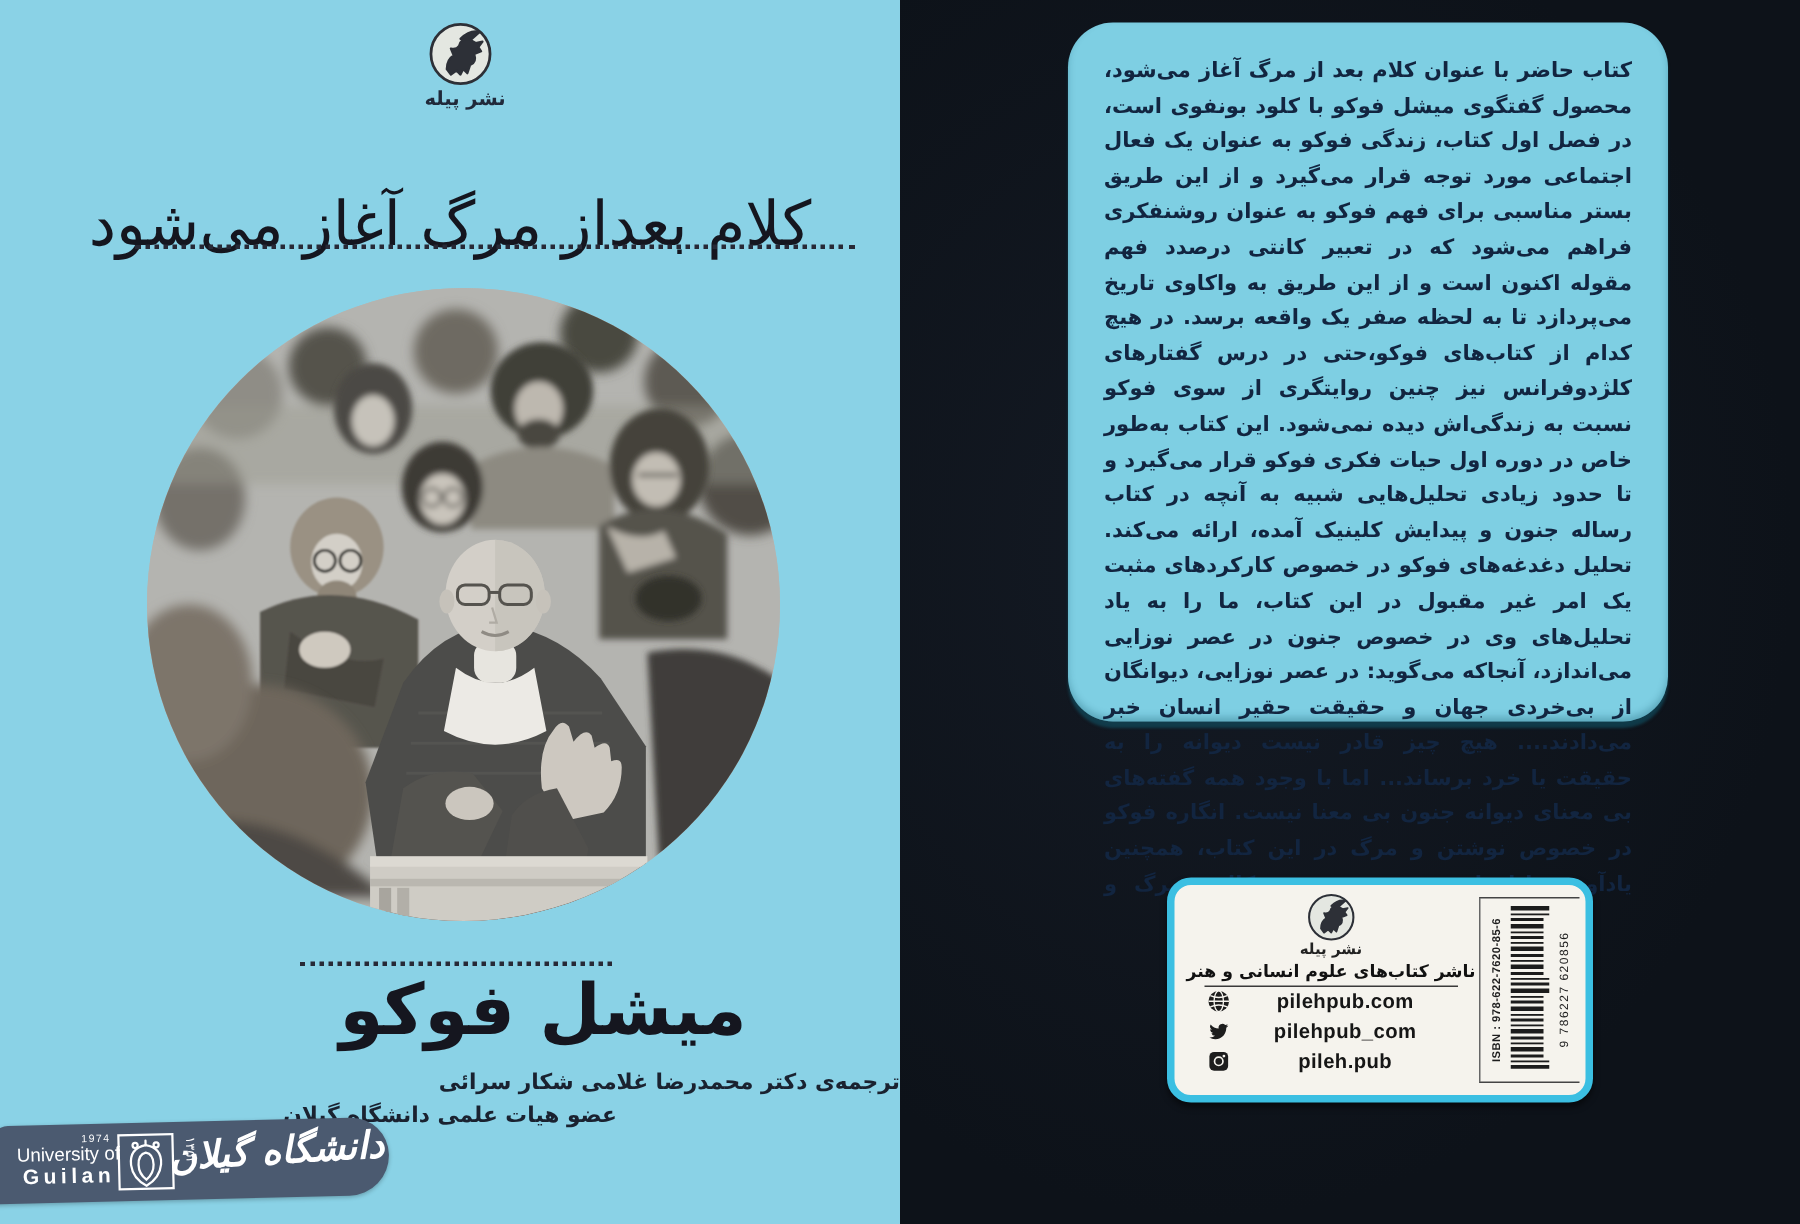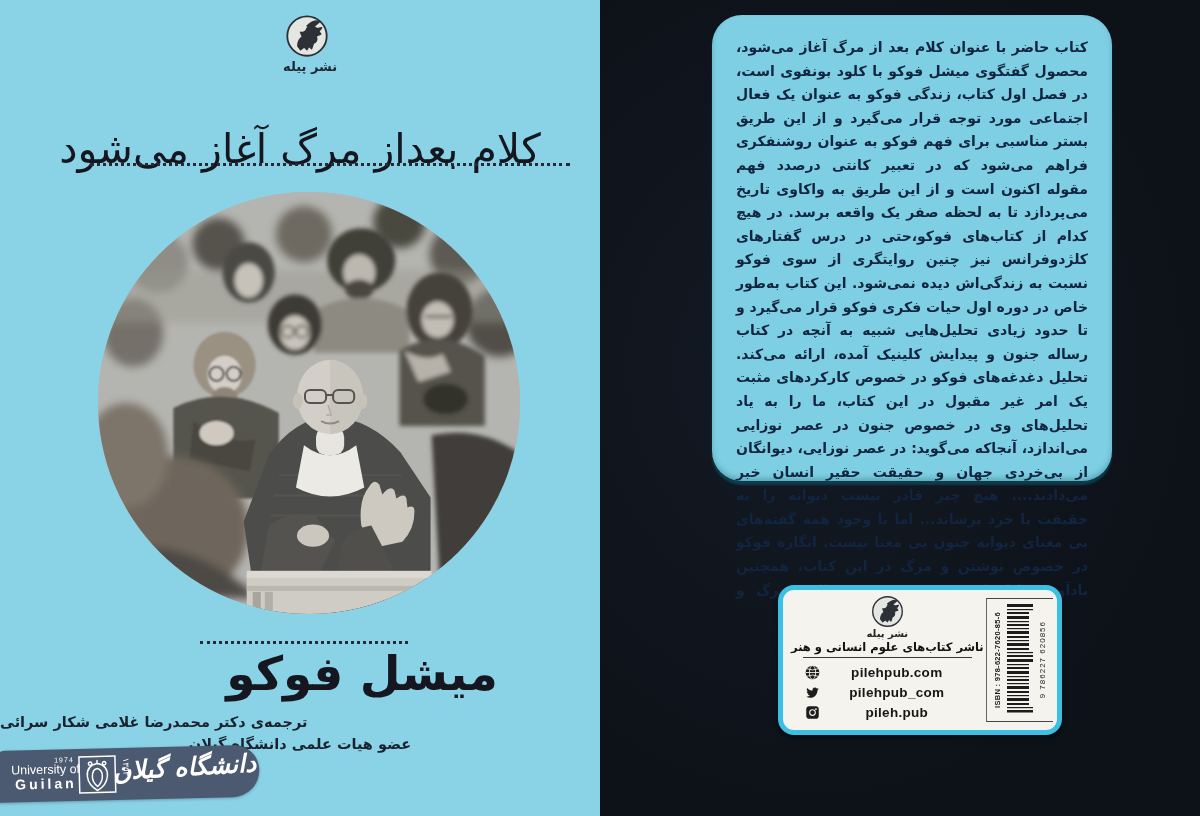--- a/index.html
+++ b/index.html
@@ -14,21 +14,21 @@
          font-size:41px;font-weight:400;color:#15161f;letter-spacing:0;}
   .dotline1{position:absolute;top:163px;left:90px;width:480px;height:0;
             border-top:3px dotted #272936;}
   .photo{position:absolute;top:192px;left:98px;width:422px;height:422px;border-radius:50%;
          overflow:hidden;background:#b7b7b3;}
   .photo svg{display:block;width:100%;height:100%;}
   .dotline2{position:absolute;top:641px;left:200px;width:208px;height:0;
             border-top:3px dotted #272936;}
   .author{position:absolute;top:646px;left:0;width:724px;text-align:center;direction:rtl;
           font-size:47px;font-weight:700;color:#15161f;}
-  .trans1{position:absolute;top:714px;left:0;width:600px;text-align:left;direction:rtl;
+  .trans1{position:absolute;top:714px;left:0;width:600px;text-align:right;direction:rtl;
           font-size:14.5px;font-weight:700;color:#1a2230;}
   .trans2{position:absolute;top:736px;left:0;width:600px;text-align:center;direction:rtl;
           font-size:14.5px;font-weight:700;color:#1a2230;}
   
   .guilan{position:absolute;top:751px;left:-6px;width:266px;height:52px;background:#4b5a70;
           border-radius:14px 28px 30px 0;transform:rotate(-1.4deg);transform-origin:left bottom;
           box-shadow:0 1px 3px rgba(0,0,0,.25);}
   .guilan .en{position:absolute;left:18px;top:7px;text-align:center;color:#fff;
               font-family:"Liberation Sans",sans-serif;line-height:1.05;}
   .guilan .en .yr{font-size:7px;letter-spacing:1px;display:block;text-align:right;padding-right:6px;}
@@ -50,21 +50,21 @@
            font-size:14px;font-weight:700;line-height:23.6px;color:#122540;}
   .info-box{position:absolute;top:585px;left:178px;width:284px;height:150px;box-sizing:border-box;
             background:#f5f3ed;border:5px solid #3bbfe2;border-radius:16px;display:flex;
             box-shadow:0 3px 4px rgba(0,0,0,.5);}
   .ib-main{flex:1;display:flex;flex-direction:column;align-items:center;padding:5px 2px 4px 8px;}
   .ib-main svg.mini-logo{width:33px;height:33px;}
   .ib-name{font-size:10px;font-weight:700;color:#222;margin-top:0px;}
   .ib-tag{font-size:11.5px;font-weight:700;color:#111;direction:rtl;margin-top:1px;white-space:nowrap;}
   .ib-sep{width:88%;border-top:1.5px solid #3a3a3a;margin:3px 0 2px;}
   .ib-rows{width:90%;}
-  .ib-row{display:flex;align-items:flex-end;height:20px;}
+  .ib-row{display:flex;align-items:flex-start;height:20px;}
   .ib-row .ic{width:15px;height:15px;flex:0 0 auto;margin-left:4px;}
   .ib-row .lbl{flex:1;text-align:center;font-family:"Liberation Sans",sans-serif;
                font-size:13.5px;font-weight:700;color:#161616;letter-spacing:.3px;}
   .bc-col{width:64px;flex:0 0 auto;margin:8px 8px 8px 0;border-left:1px solid #666;
           border-top:1.5px solid #444;border-bottom:1.5px solid #444;
           display:flex;align-items:center;justify-content:space-evenly;padding:2px 1px;}
   .vtext{writing-mode:vertical-rl;transform:rotate(180deg);font-family:"Liberation Sans",sans-serif;
          color:#1d1d1d;white-space:nowrap;}
   .isbn{font-size:7.5px;font-weight:700;letter-spacing:.3px;}
   .ean{font-size:8px;letter-spacing:1px;}

